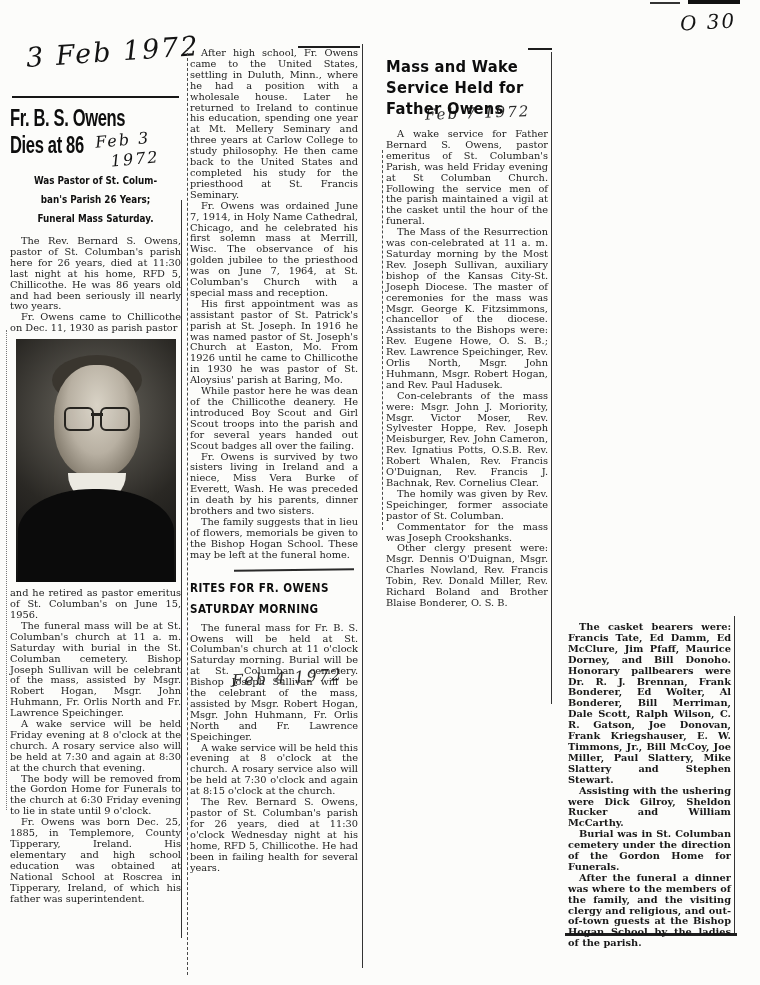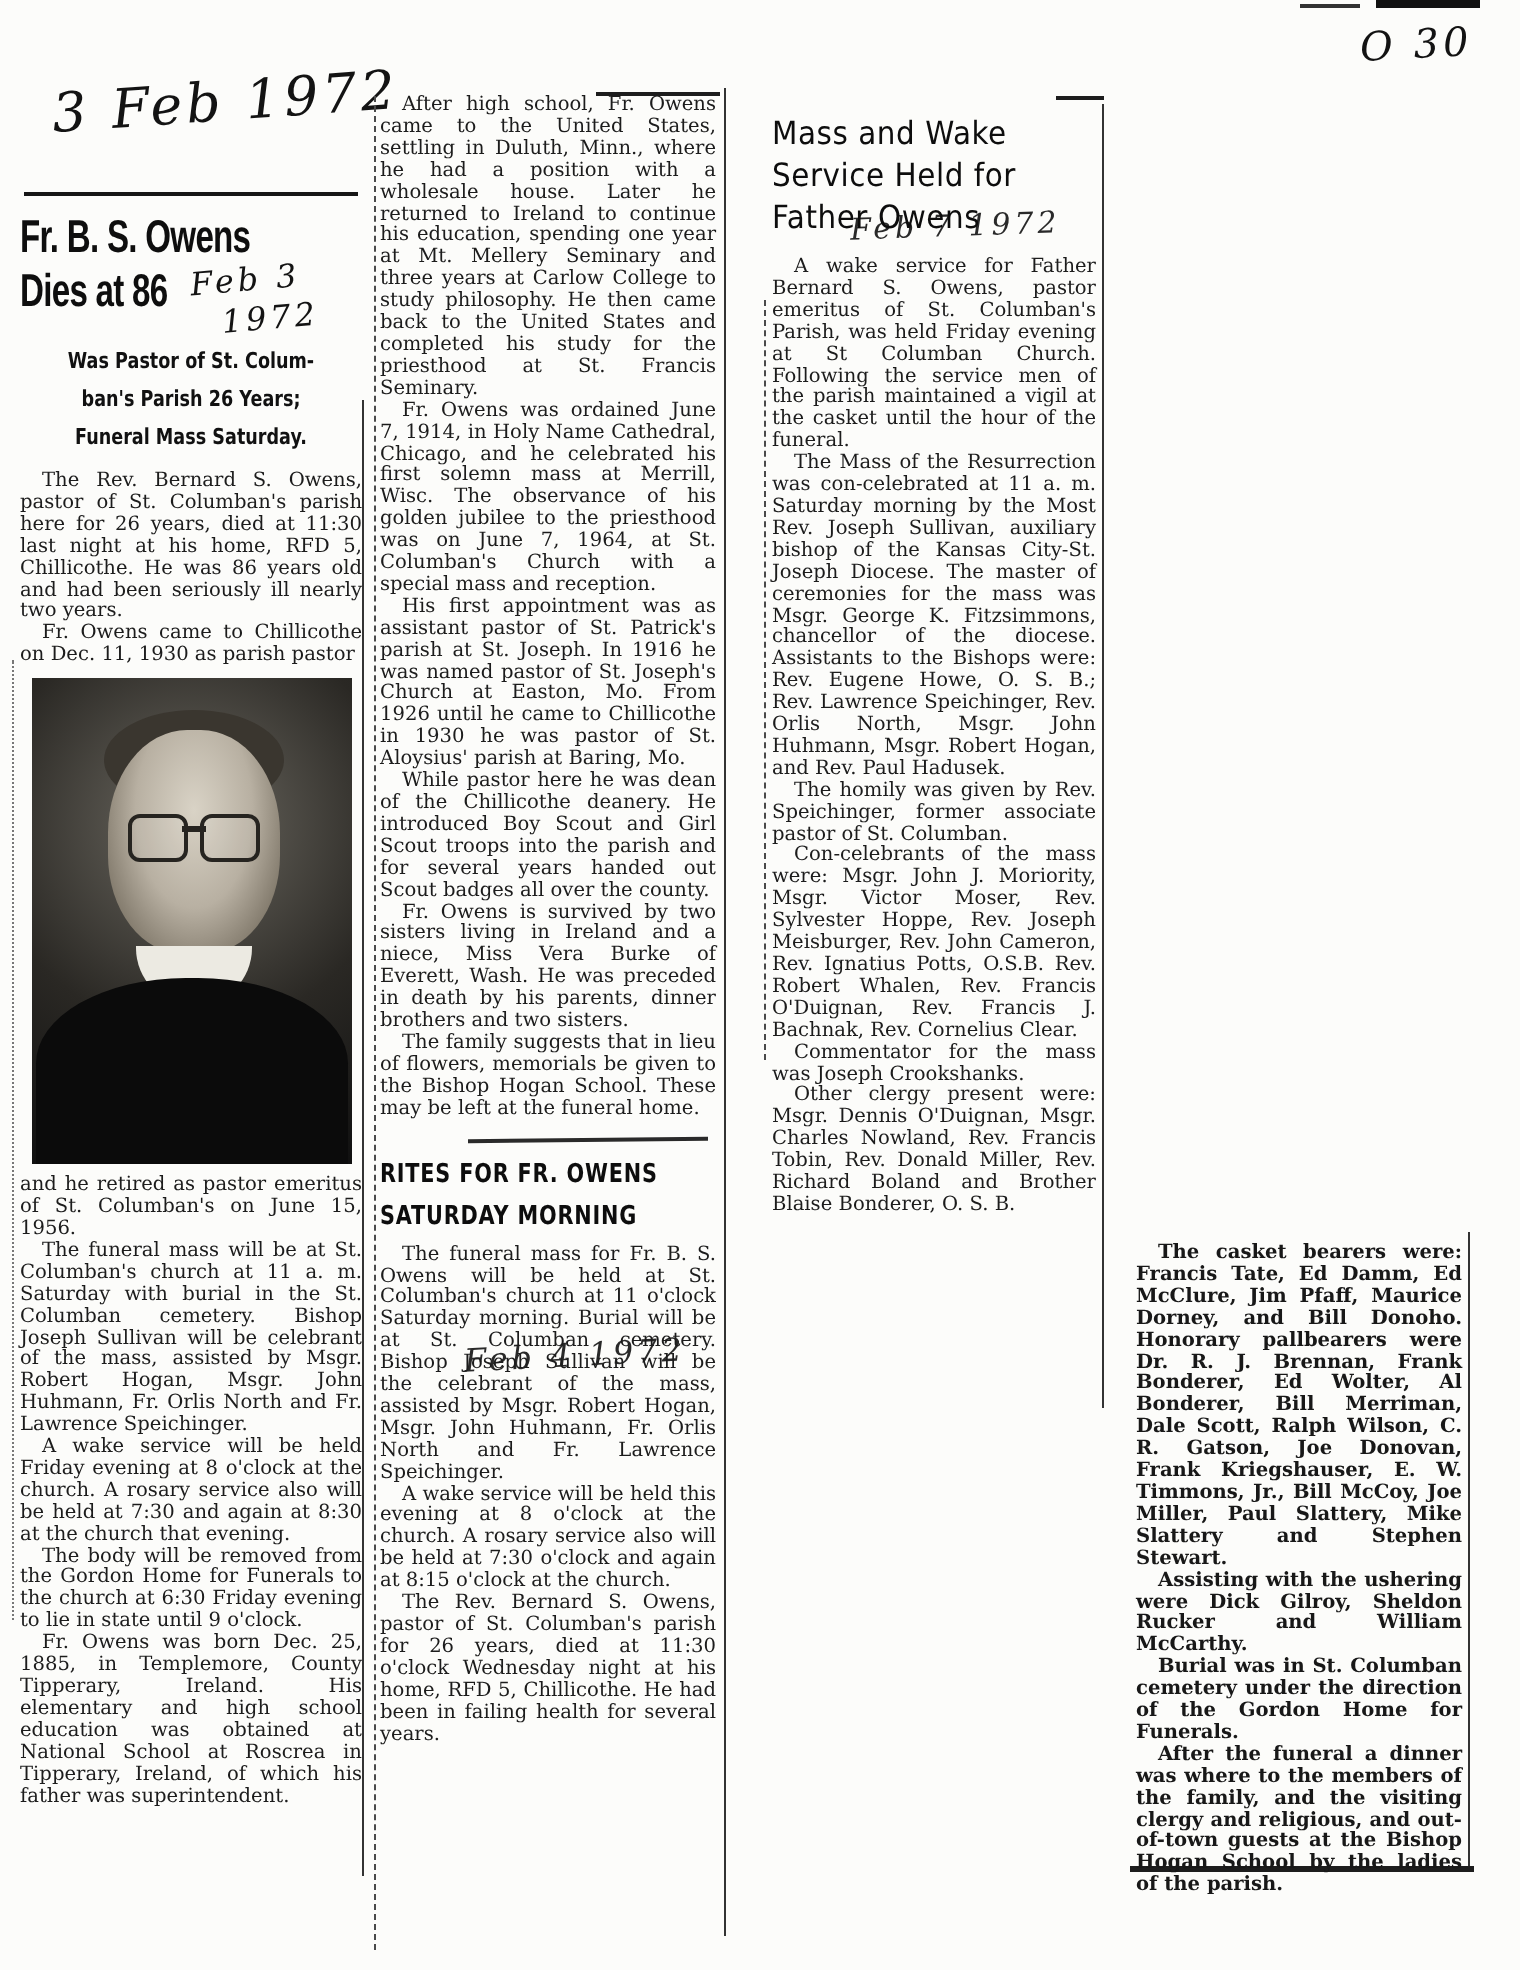--- a/index.html
+++ b/index.html
@@ -55,21 +55,21 @@
          border-radius:0 0 30px 30px;}
   .photo .cassock{position:absolute;left:2px;top:150px;width:156px;height:95px;background:#0b0b0b;
          border-radius:48% 48% 0 0 / 45% 45% 0 0;}
   
   .squiggle{height:2px;background:#2a2a2a;margin:8px 4px 6px 44px;transform:rotate(-0.6deg);}
   .rites-head{margin:2px 0 4px 0;font-family:"DejaVu Sans", sans-serif;font-weight:bold;
               font-size:13px;line-height:21px;color:#0d0d0d;}
   .rites-head .rh-line{display:block;transform:scaleX(0.8);transform-origin:0 50%;white-space:nowrap;
               letter-spacing:0.5px;}
   
-  .headline3{margin:4px 0 10px 0;font-family:"DejaVu Sans", sans-serif;font-weight:normal;
+  .headline3{margin:4px 0 10px 0;font-family:"DejaVu Sans", sans-serif;font-weight:bold;
              font-size:16px;line-height:21px;color:#0d0d0d;}
   .headline3 .h3-line{display:block;transform:scaleX(0.92);transform-origin:0 50%;white-space:nowrap;
              letter-spacing:0.3px;}
 </style>
 </head>
 <body>
 
 <div class="page">
 
   <div class="mark-top-right"></div>
@@ -123,43 +123,43 @@
 
   <div class="hw hw-col1">
     <span>Feb 3</span><br>
     <span style="margin-left:14px;display:inline-block;">1972</span>
   </div>
 
   <section class="clip col2">
     <p class="body">After high school, Fr. Owens came to the United States, settling in Duluth, Minn., where he had a position with a wholesale house. Later he returned to Ireland to continue his education, spending one year at Mt. Mellery Seminary and three years at Carlow College to study philosophy. He then came back to the United States and completed his study for the priesthood at St. Francis Seminary.</p>
     <p class="body">Fr. Owens was ordained June 7, 1914, in Holy Name Cathedral, Chicago, and he celebrated his first solemn mass at Merrill, Wisc. The observance of his golden jubilee to the priesthood was on June 7, 1964, at St. Columban's Church with a special mass and reception.</p>
     <p class="body">His first appointment was as assistant pastor of St. Patrick's parish at St. Joseph. In 1916 he was named pastor of St. Joseph's Church at Easton, Mo. From 1926 until he came to Chillicothe in 1930 he was pastor of St. Aloysius' parish at Baring, Mo.</p>
-    <p class="body">While pastor here he was dean of the Chillicothe deanery. He introduced Boy Scout and Girl Scout troops into the parish and for several years handed out Scout badges all over the county.</p>
+    <p class="body">While pastor here he was dean of the Chillicothe deanery. He introduced Boy Scout and Girl Scout troops into the parish and for several years handed out Scout badges all over the failing.</p>
     <p class="body">Fr. Owens is survived by two sisters living in Ireland and a niece, Miss Vera Burke of Everett, Wash. He was preceded in death by his parents, dinner brothers and two sisters.</p>
     <p class="body">The family suggests that in lieu of flowers, memorials be given to the Bishop Hogan School. These may be left at the funeral home.</p>
     <div class="squiggle"></div>
     <h3 class="rites-head">
       <span class="rh-line">RITES FOR FR. OWENS</span>
       <span class="rh-line">SATURDAY MORNING</span>
     </h3>
     <p class="body">The funeral mass for Fr. B. S. Owens will be held at St. Columban's church at 11 o'clock Saturday morning. Burial will be at St. Columban cemetery. Bishop Joseph Sullivan will be the celebrant of the mass, assisted by Msgr. Robert Hogan, Msgr. John Huhmann, Fr. Orlis North and Fr. Lawrence Speichinger.</p>
     <p class="body">A wake service will be held this evening at 8 o'clock at the church. A rosary service also will be held at 7:30 o'clock and again at 8:15 o'clock at the church.</p>
     <p class="body">The Rev. Bernard S. Owens, pastor of St. Columban's parish for 26 years, died at 11:30 o'clock Wednesday night at his home, RFD 5, Chillicothe. He had been in failing health for several years.</p>
   </section>
 
   <section class="clip col3">
     <h2 class="headline3">
       <span class="h3-line">Mass and Wake</span>
       <span class="h3-line">Service Held for</span>
       <span class="h3-line">Father Owens</span>
     </h2>
     <p class="body">A wake service for Father Bernard S. Owens, pastor emeritus of St. Columban's Parish, was held Friday evening at St Columban Church. Following the service men of the parish maintained a vigil at the casket until the hour of the funeral.</p>
     <p class="body">The Mass of the Resurrection was con-celebrated at 11 a. m. Saturday morning by the Most Rev. Joseph Sullivan, auxiliary bishop of the Kansas City-St. Joseph Diocese. The master of ceremonies for the mass was Msgr. George K. Fitzsimmons, chancellor of the diocese. Assistants to the Bishops were: Rev. Eugene Howe, O. S. B.; Rev. Lawrence Speichinger, Rev. Orlis North, Msgr. John Huhmann, Msgr. Robert Hogan, and Rev. Paul Hadusek.</p>
+    <p class="body">Con-celebrants of the mass were: Msgr. John J. Moriority, Msgr. Victor Moser, Rev. Sylvester Hoppe, Rev. Joseph Meisburger, Rev. John Cameron, Rev. Ignatius Potts, O.S.B. Rev. Robert Whalen, Rev. Francis O'Duignan, Rev. Francis J. Bachnak, Rev. Cornelius Clear.</p>
     <p class="body">The homily was given by Rev. Speichinger, former associate pastor of St. Columban.</p>
-    <p class="body">Con-celebrants of the mass were: Msgr. John J. Moriority, Msgr. Victor Moser, Rev. Sylvester Hoppe, Rev. Joseph Meisburger, Rev. John Cameron, Rev. Ignatius Potts, O.S.B. Rev. Robert Whalen, Rev. Francis O'Duignan, Rev. Francis J. Bachnak, Rev. Cornelius Clear.</p>
     <p class="body">Commentator for the mass was Joseph Crookshanks.</p>
     <p class="body">Other clergy present were: Msgr. Dennis O'Duignan, Msgr. Charles Nowland, Rev. Francis Tobin, Rev. Donald Miller, Rev. Richard Boland and Brother Blaise Bonderer, O. S. B.</p>
   </section>
 
   <section class="clip col4">
     <p class="body">The casket bearers were: Francis Tate, Ed Damm, Ed McClure, Jim Pfaff, Maurice Dorney, and Bill Donoho. Honorary pallbearers were Dr. R. J. Brennan, Frank Bonderer, Ed Wolter, Al Bonderer, Bill Merriman, Dale Scott, Ralph Wilson, C. R. Gatson, Joe Donovan, Frank Kriegshauser, E. W. Timmons, Jr., Bill McCoy, Joe Miller, Paul Slattery, Mike Slattery and Stephen Stewart.</p>
     <p class="body">Assisting with the ushering were Dick Gilroy, Sheldon Rucker and William McCarthy.</p>
     <p class="body">Burial was in St. Columban cemetery under the direction of the Gordon Home for Funerals.</p>
     <p class="body">After the funeral a dinner was where to the members of the family, and the visiting clergy and religious, and out-of-town guests at the Bishop Hogan School by the ladies of the parish.</p>
   </section>

